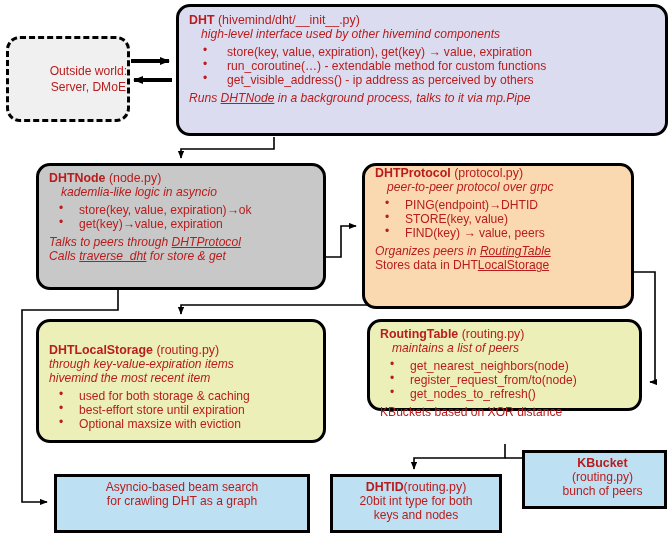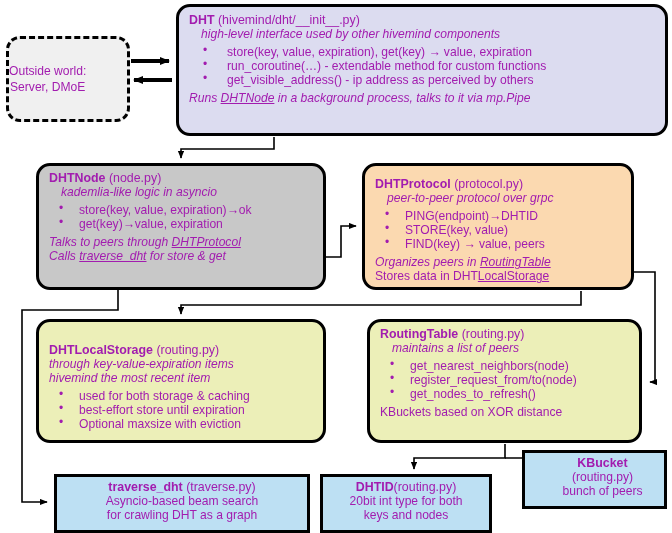--- a/index.html
+++ b/index.html
@@ -18,21 +18,21 @@
   svg.wires {
     position: absolute;
     left: 0; top: 0;
     width: 672px; height: 533px;
     pointer-events: none;
   }
   .node {
     position: absolute;
     box-sizing: border-box;
     border: 3px solid #000000;
-    color: #a21caf;
+    color: #b91c1c;
     line-height: 1.16;
   }
   .rounded { border-radius: 14px; }
   .dashed {
     border: 3px dashed #000000;
     border-radius: 14px;
   }
   .title {
     font-weight: bold;
     font-size: 12.4px;
@@ -67,68 +67,68 @@
     left: 6px;
     top: -1px;
     font-size: 12px;
   }
   .u { text-decoration: underline; }
 
   
   #outside-world {
     left: 6px; top: 36px; width: 124px; height: 86px;
     background: #f0f0f0;
-    display: flex; align-items: center; justify-content: flex-start;
+    display: flex; align-items: center; justify-content: flex-end;
   }
   #outside-world .plain { text-align: center; line-height: 1.35; }
 
   #dht-box {
     left: 176px; top: 4px; width: 492px; height: 132px;
     background: #dcdcf0;
     padding: 6px 8px 4px 10px;
   }
   #dht-box .bullets li { padding-left: 34px; }
   #dht-box .bullets li::before { left: 10px; }
   #dht-box .sub.indent { padding-left: 12px; }
 
   #dhtnode-box {
     left: 36px; top: 163px; width: 290px; height: 127px;
     background: #c8c8c8;
     padding: 5px 6px 4px 10px;
   }
   #dhtnode-box .sub.indent { padding-left: 12px; }
 
   #dhtprotocol-box {
-    left: 362px; top: 163px; width: 272px; height: 127px;
+    left: 362px; top: 163px; width: 272px; height: 146px;
     background: #fbd9b0;
-    padding: 11px 6px 4px 10px;
+    padding: 0 6px 4px 10px;
   }
   #dhtprotocol-box .sub.indent { padding-left: 12px; }
 
   #dhtlocalstorage-box {
     left: 36px; top: 319px; width: 290px; height: 124px;
     background: #ecefb8;
     padding: 21px 6px 4px 10px;
   }
 
   #routingtable-box {
-    left: 367px; top: 319px; width: 275px; height: 124px;
+    left: 367px; top: 319px; width: 275px; height: 92px;
     background: #ecefb8;
     padding: 5px 6px 4px 10px;
   }
   #routingtable-box .sub.indent { padding-left: 12px; }
 
   #traverse-box {
     left: 54px; top: 474px; width: 256px; height: 59px;
     background: #bde0f3;
     padding: 3px 4px 0 4px;
     text-align: center;
   }
   #dhtid-box {
-    left: 320px; top: 474px; width: 172px; height: 59px;
+    left: 330px; top: 474px; width: 172px; height: 59px;
     background: #bde0f3;
     padding: 3px 4px 16px 4px;
     text-align: center;
   }
   #kbucket-box {
     left: 522px; top: 450px; width: 145px; height: 59px;
     background: #bde0f3;
     padding: 3px 4px 0 20px;
     text-align: center;
   }
@@ -244,24 +244,20 @@
     <div class="sub indent">maintains a list of peers</div>
     <ul class="bullets">
       <li>get_nearest_neighbors(node)</li>
       <li>register_request_from/to(node)</li>
       <li>get_nodes_to_refresh()</li>
     </ul>
     <div class="plain">KBuckets based on XOR distance</div>
   </div>
 
   <div class="node" id="traverse-box">
-    <div class="title ctr">
-      <span>traverse_dht</span>
-      <span class="paren">(traverse.py)</span>
-    </div>
     <div class="plain ctr">Asyncio-based beam search</div>
     <div class="plain ctr">for crawling DHT as a graph</div>
   </div>
 
   <div class="node" id="dhtid-box">
     <div class="title ctr"><span>DHTID</span><span class="paren">(routing.py)</span></div>
     <div class="plain ctr">20bit int type for both</div>
     <div class="plain ctr">keys and nodes</div>
   </div>
 

